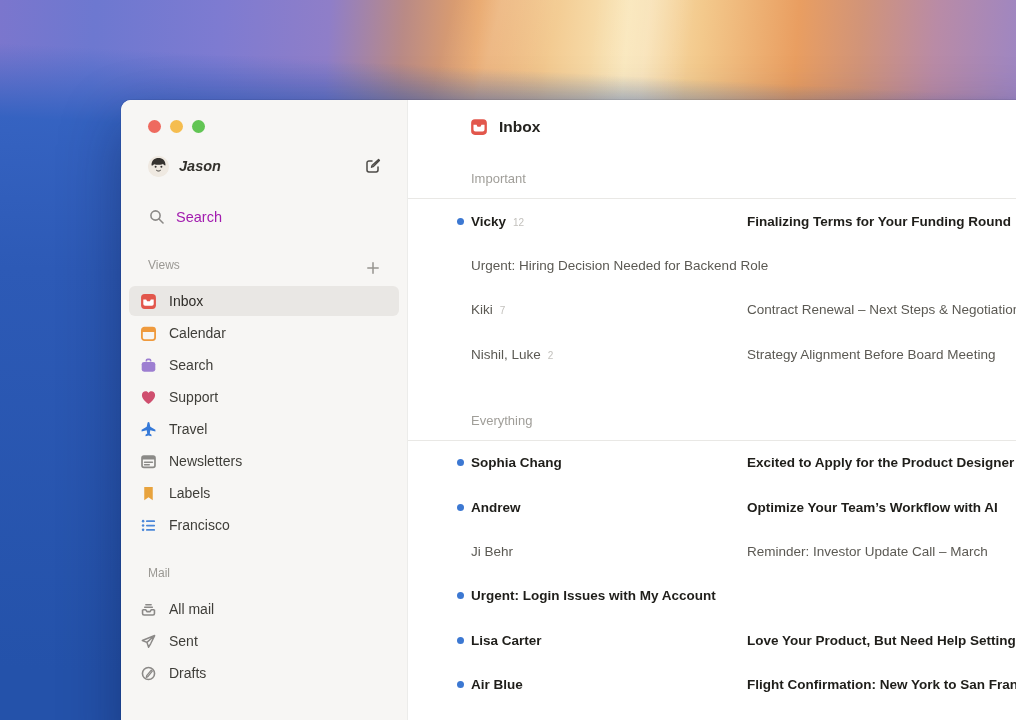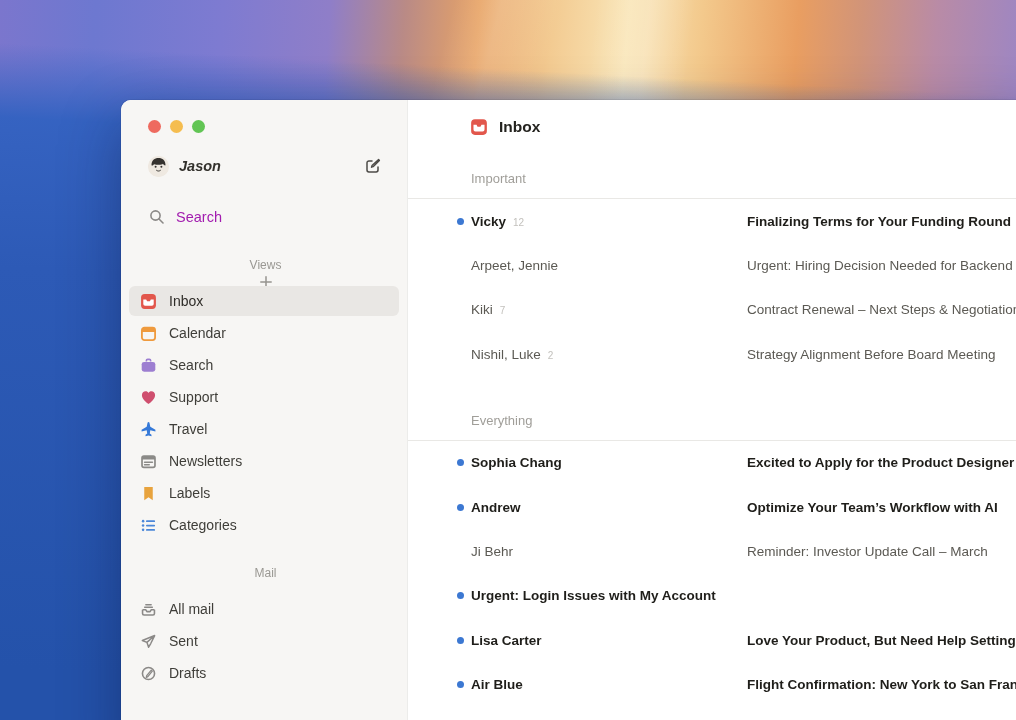--- a/index.html
+++ b/index.html
@@ -41,21 +41,21 @@
   .light { width:13px; height:13px; border-radius:50%; }
   .light.red{ background:#ee6a5f; } .light.yellow{ background:#f5bd4f; } .light.green{ background:#62c554; }
 
   .account { display:flex; align-items:center; margin:20px 24px 0 27px; height:26px;font-style:italic; }
   .avatar { width:21px; height:21px; border-radius:50%; background:#efe9e1; overflow:hidden; flex:none; }
   .account .name { margin-left:10px; font-size:14.5px; font-weight:600; color:#33312c; flex:1; }
   .icon-btn { width:20px; height:20px; display:flex; align-items:center; justify-content:center; flex:none; cursor:pointer; }
 
   .search-row { display:flex; align-items:center; gap:10px; margin:27px 24px 0 27px; height:22px; color:#a21caf; font-size:14.5px; }
 
-  .side-label-row { display:flex; align-items:center; margin:30px 24px 0 27px; height:18px;flex-direction:column; }
+  .side-label-row { display:flex; align-items:flex-start; margin:30px 24px 0 27px; height:18px; }
   .side-label { font-size:12px; color:#9a9893; flex:1; }
 
   .side-items { margin-top:8px; }
   .side-item {
     display:flex; align-items:center; gap:12px; height:30px;
     margin:2px 8px; padding:0 11px; border-radius:6px;
     font-size:14px; color:#3f3e39; cursor:pointer;
   }
   .side-item.selected { background:#e9e7e4; color:#2e2c28; font-weight:500; }
   .side-item .si { width:17px; height:17px; flex:none; display:flex; }
@@ -208,21 +208,21 @@
         <span class="si">
           <svg viewBox="0 0 16 16" width="17" height="17">
             <circle cx="2.9" cy="3.9" r="1.2" fill="#4b87d9"></circle>
               <rect x="5.6" y="3.1" width="8.6" height="1.7" rx=".85" fill="#4b87d9"></rect>
             <circle cx="2.9" cy="8" r="1.2" fill="#4b87d9"></circle>
               <rect x="5.6" y="7.2" width="8.6" height="1.7" rx=".85" fill="#4b87d9"></rect>
             <circle cx="2.9" cy="12.1" r="1.2" fill="#4b87d9"></circle>
               <rect x="5.6" y="11.3" width="8.6" height="1.7" rx=".85" fill="#4b87d9"></rect>
           </svg>
         </span>
-        <span>Categories</span>
+        <span>Francisco</span>
       </div>
     </div>
 
     <div class="side-label-row mail-label">
       <span class="side-label">Mail</span>
     </div>
 
     <div class="side-items">
 
       <div class="side-item">
@@ -276,23 +276,20 @@
       <span class="dot"></span>
       <span class="sender-col">
           <span class="sender">Vicky</span>
           <span class="count">12</span>
         </span>
       <span class="subject">Finalizing Terms for Your Funding Round</span>
     </div>
 
     <div class="row">
 
-      <span class="sender-col">
-          <span class="sender">Arpeet, Jennie</span>
-        </span>
       <span class="subject">Urgent: Hiring Decision Needed for Backend Role</span>
     </div>
 
     <div class="row">
 
       <span class="sender-col">
           <span class="sender">Kiki</span>
           <span class="count">7</span>
         </span>
       <span class="subject">Contract Renewal – Next Steps &amp; Negotiation</span>

